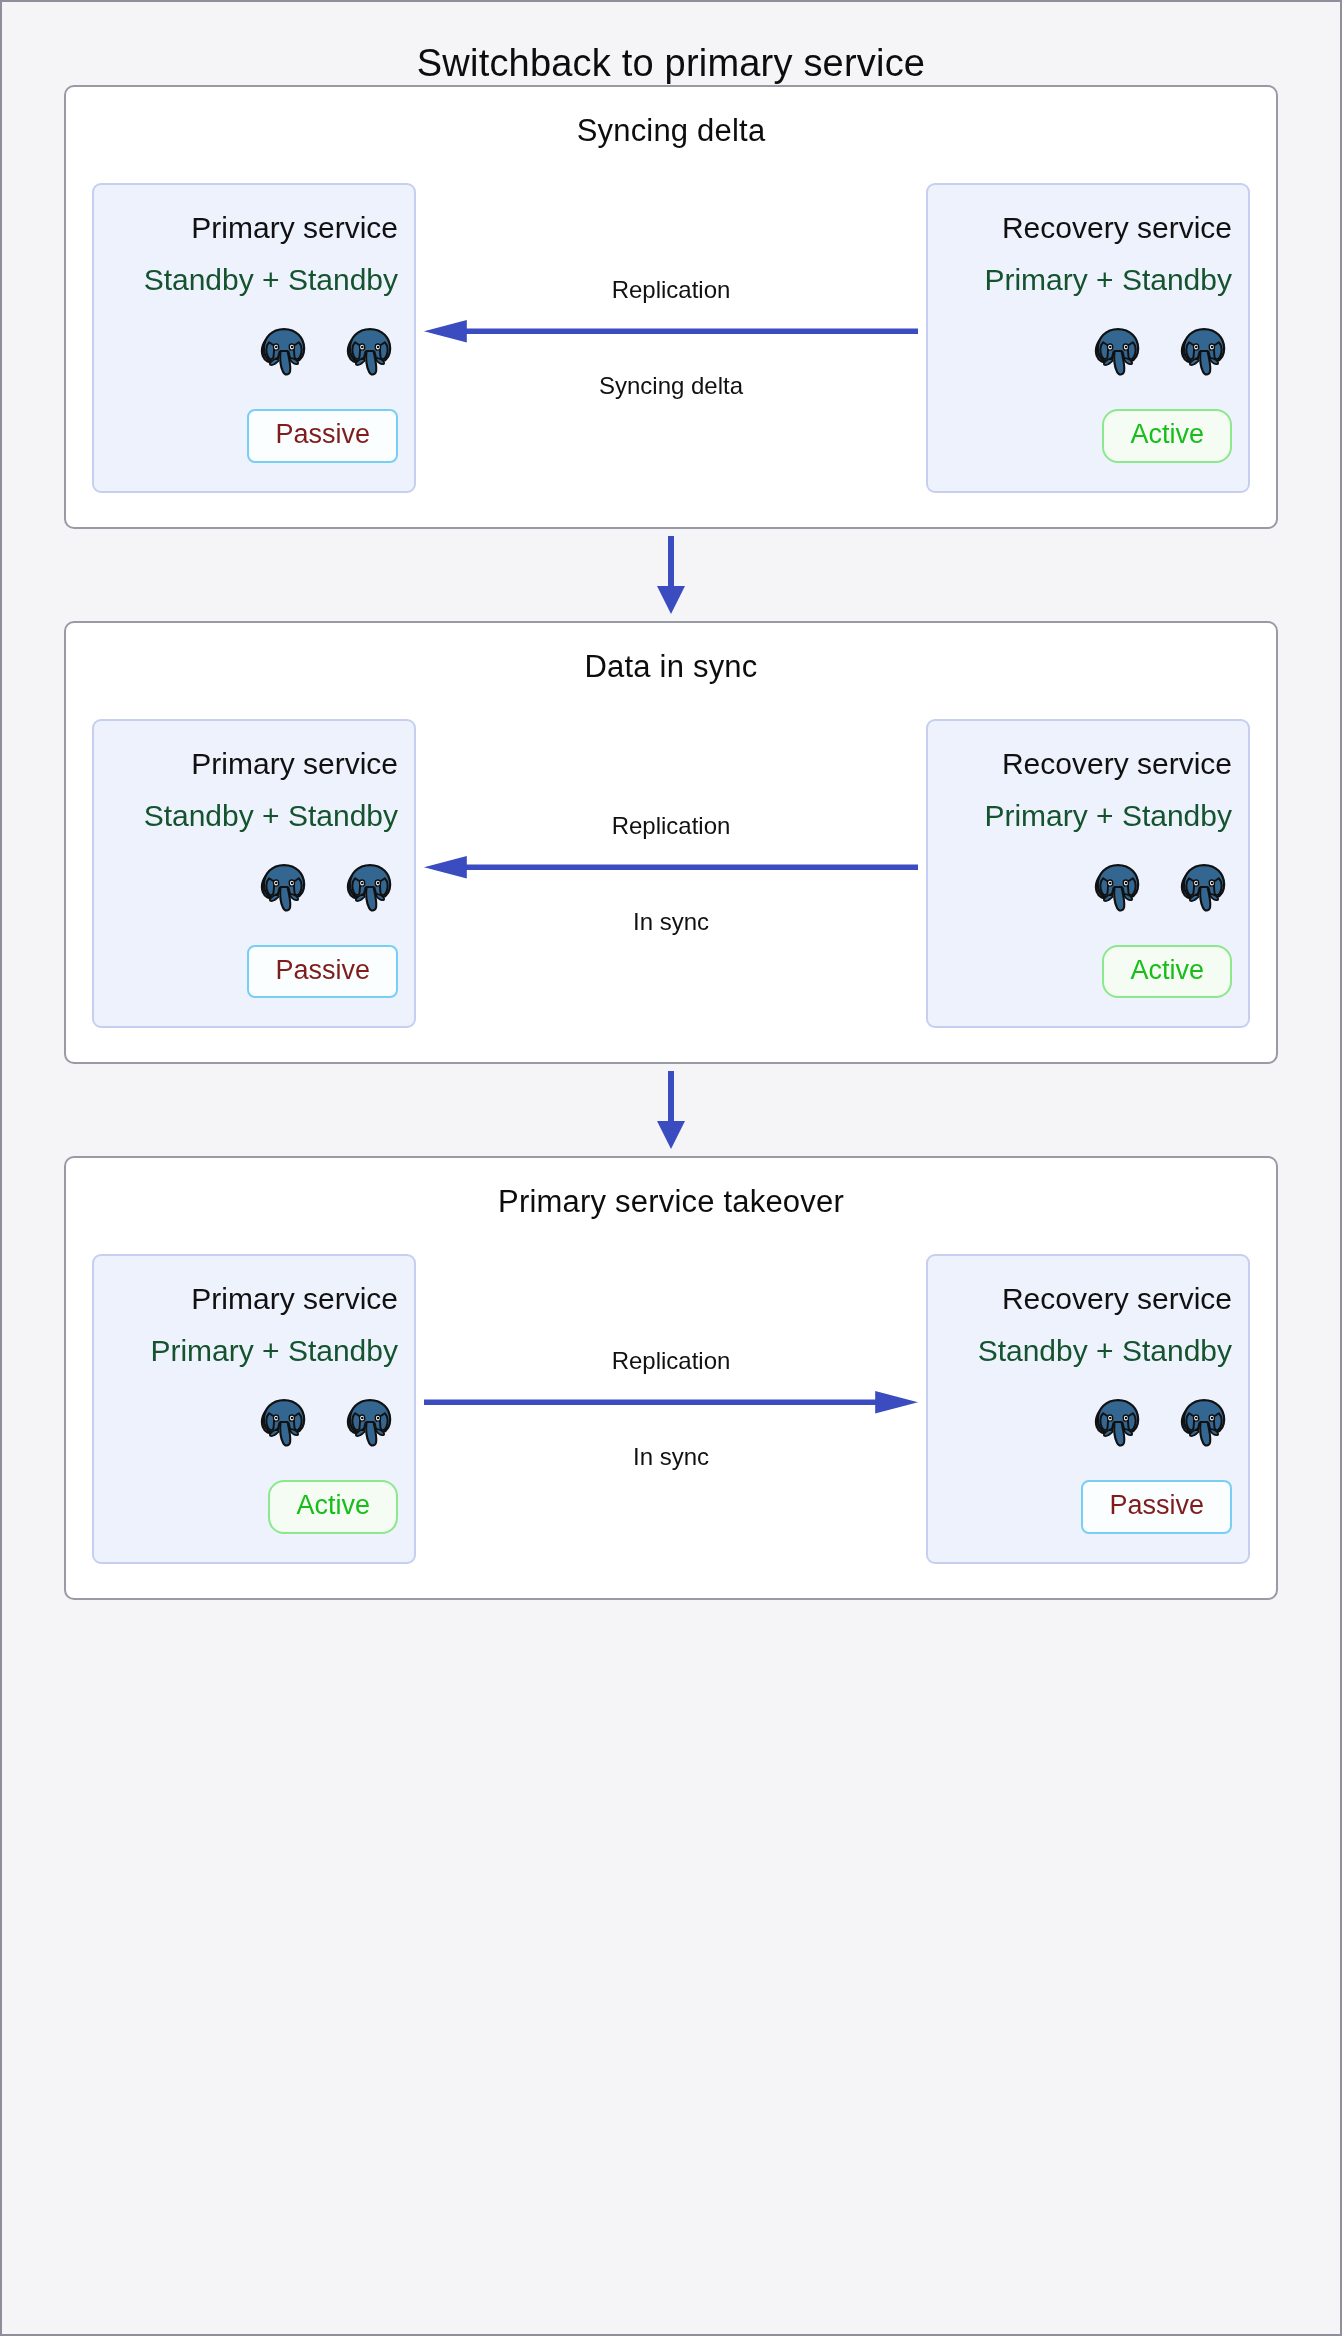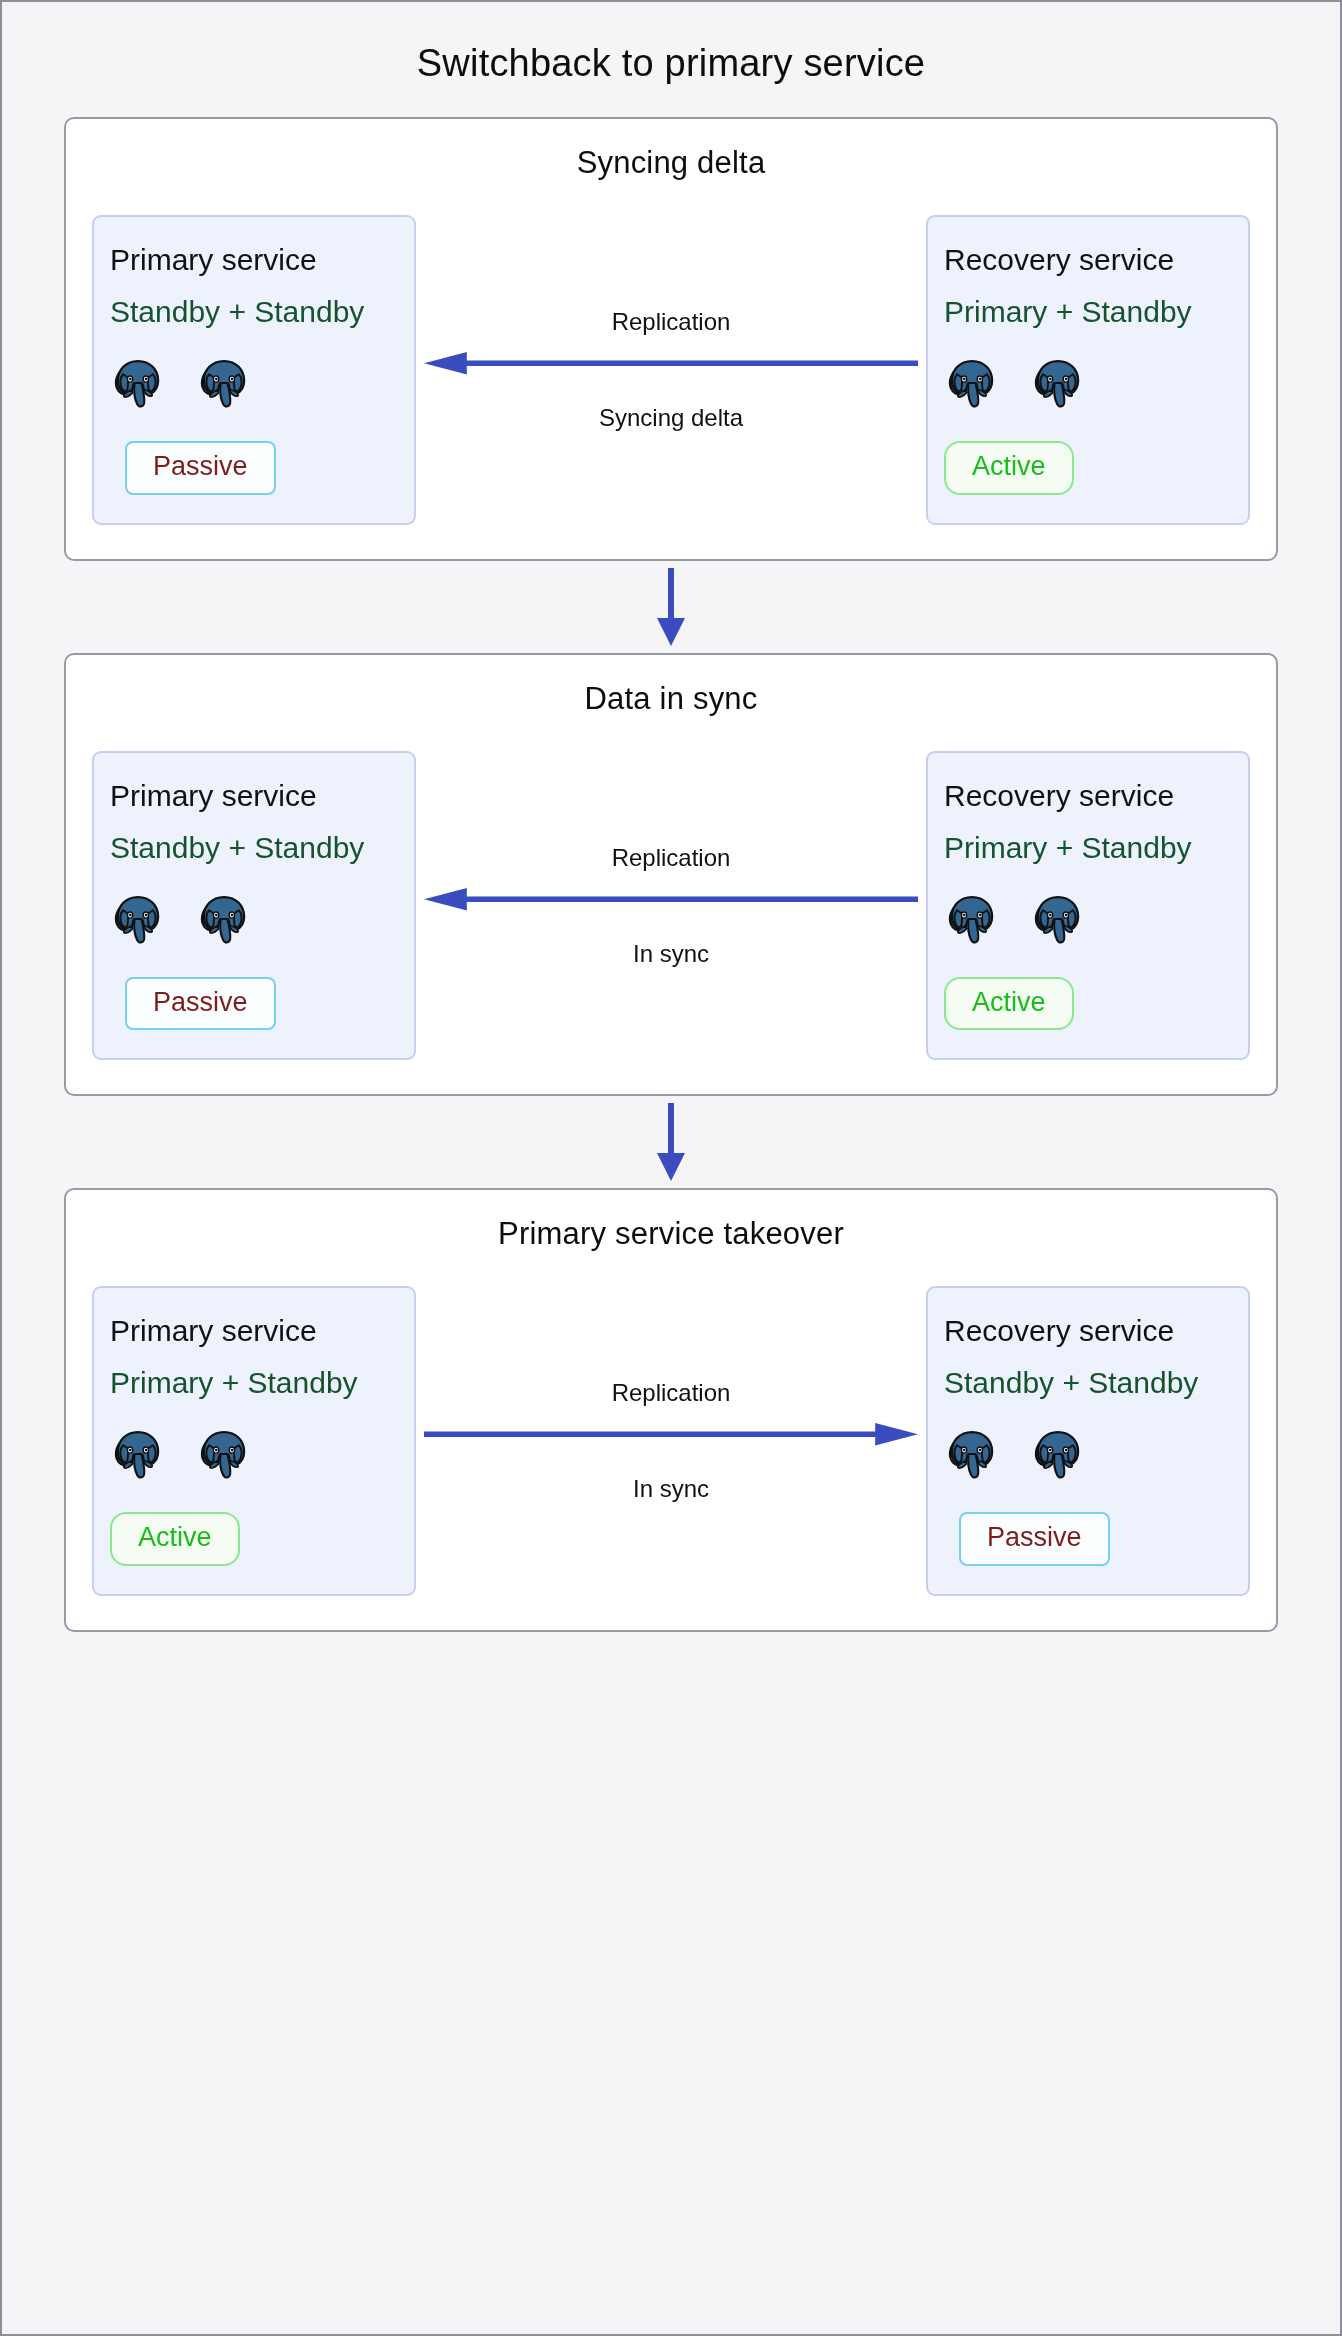--- a/index.html
+++ b/index.html
@@ -16,21 +16,20 @@
     padding: 0;
     overflow: hidden;
   }
 
   .diagram-title {
     text-align: center;
     font-size: 38px;
     font-weight: 400;
     color: #0d0d0d;
     padding-top: 40px;
-    padding-bottom: 32px;
     letter-spacing: 0.2px;
   }
 
   .stage-list {
     padding: 0 62px;
   }
 
   .stage-panel {
     background: #ffffff;
     border: 2px solid #9a9aa6;
@@ -55,21 +54,21 @@
   }
 
   .service-card {
     width: 324px;
     background: #eef2fd;
     border: 2px solid #c6cff0;
     border-radius: 9px;
     padding: 26px 16px 28px 16px;
     display: flex;
     flex-direction: column;
-    align-items: flex-start;
+    align-items: flex-end;
   }
 
   .service-name {
     font-size: 30px;
     font-weight: 400;
     color: #111111;
     margin-bottom: 18px;
     white-space: nowrap;
   }
 

